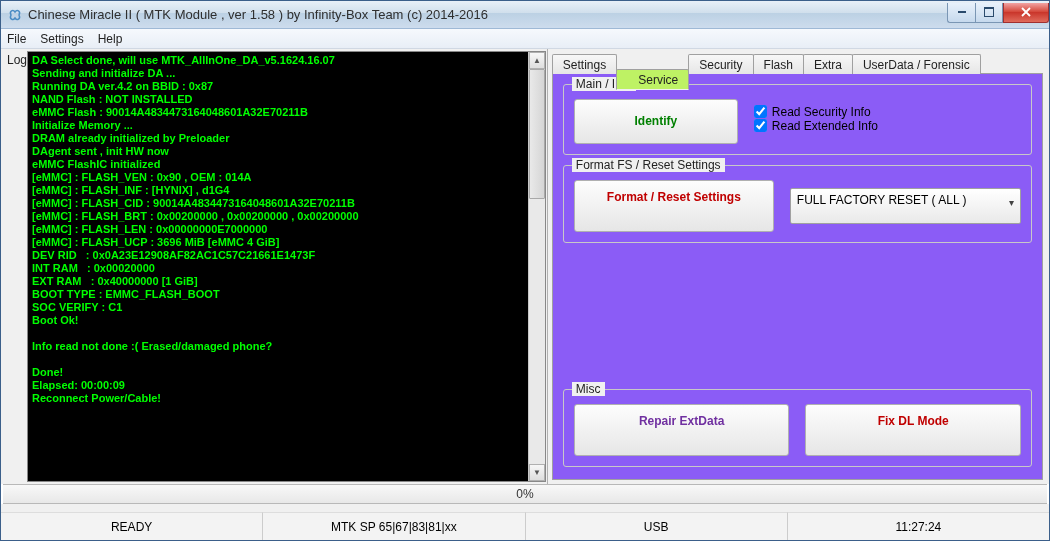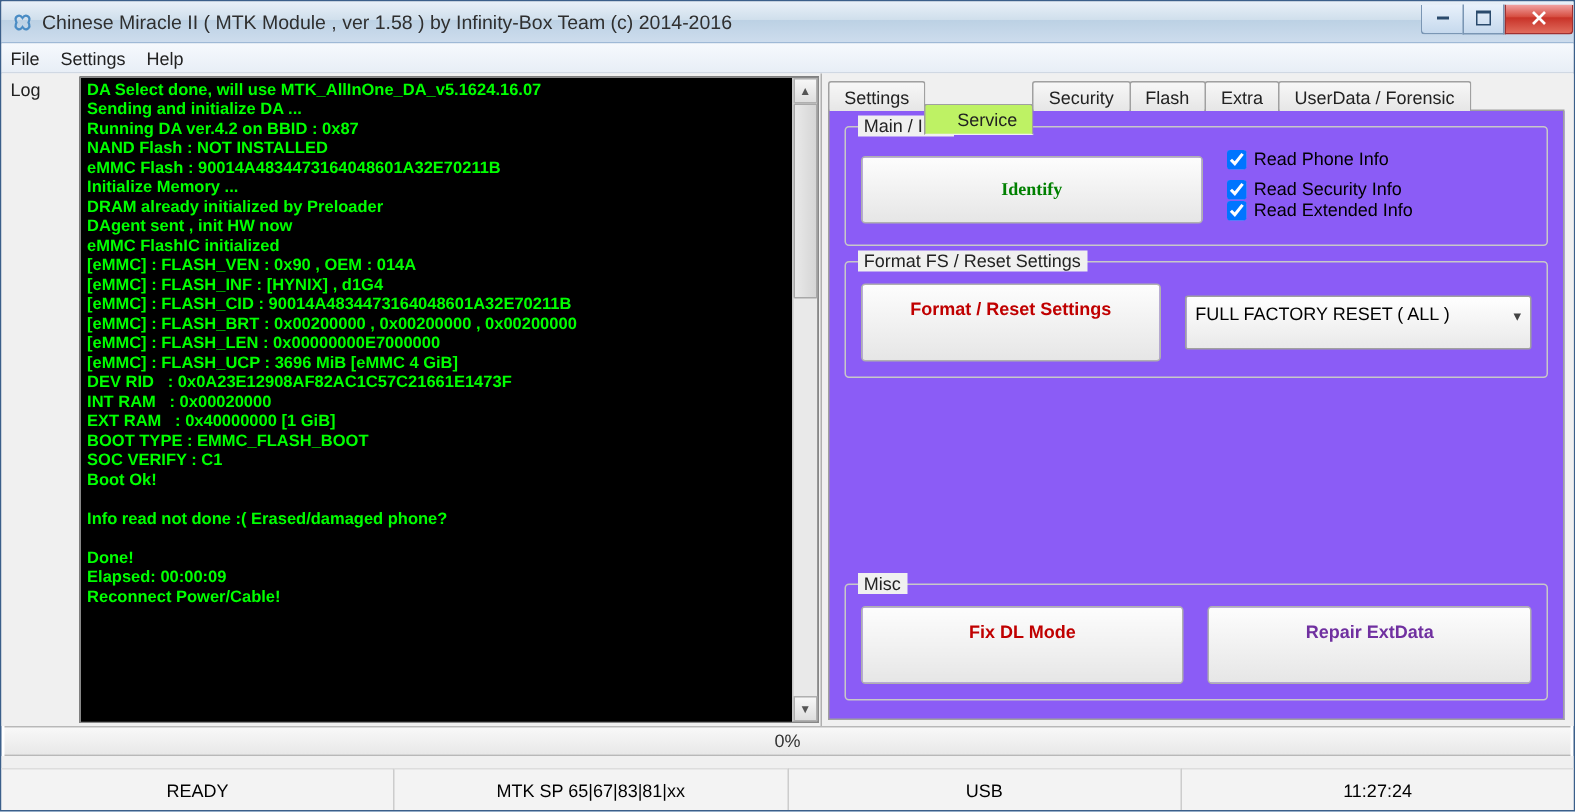--- a/index.html
+++ b/index.html
@@ -22,40 +22,40 @@
 .winbtn.max { position: relative; }
 .winbtn.max::after { content: ""; width: 8px; height: 7px; border: 1px solid #2a4a6c; border-top: 2px solid #2a4a6c; position: absolute; }
 
 .menubar { height: 20px; background: linear-gradient(to bottom, #f6f9fd, #e8eef6); display: flex; align-items: center; padding: 0 6px; border-bottom: 1px solid #d0d8e3; }
 .menubar span { margin-right: 14px; color: #222; cursor: default; }
 
 .body { flex: 1; display: flex; background: #f0f0f0; padding: 0; }
 
 .left { flex: 1.05; display: flex; flex-direction: row; border-right: 1px solid #b0b0b0; padding: 2px 1px 2px 2px; }
 .log-label { font-size: 12px; color: #222; margin: 2px 0 2px 4px; }
-.log-wrap { flex: 1; display: flex; border: 1px solid #888; background: #000; position: relative; margin-left: 26px; }
+.log-wrap { flex: 1; display: flex; border: 1px solid #888; background: #000; position: relative; }
 .log { flex: 1; background: #000; color: #00ff00; font-family: Tahoma, sans-serif; font-size: 11px; font-weight: bold; line-height: 13px; padding: 2px 4px; overflow: hidden; white-space: pre; }
 .scroll { width: 17px; background: #e9e9e9; border-left: 1px solid #c8c8c8; position: relative; }
 .scroll .up, .scroll .down { height: 17px; background: linear-gradient(to bottom,#f7f7f7,#dedede); border: 1px solid #b0b0b0; display:flex; align-items:center; justify-content:center; font-size:8px; color:#555;}
 .scroll .down { position: absolute; bottom: 0; left:0; right:0;}
 .scroll .thumb { position: absolute; top: 17px; left: 0; right: 0; height: 130px; background: linear-gradient(to right,#e9e9e9,#d5d5d5); border: 1px solid #a8a8a8; border-radius: 1px; }
 
 .right { flex: 0.95; display: flex; flex-direction: column; padding: 4px 6px 4px 4px; background: #f0f0f0; }
 .tabs { display: flex; border-bottom: 1px solid #a0a0a0; height: 21px; }
 .tab { padding: 3px 10px 0; border: 1px solid #a0a0a0; border-bottom: none; background: linear-gradient(to bottom,#f7f7f7,#e6e6e6); font-size: 12px; color: #222; margin-right: -1px; border-top-left-radius: 2px; border-top-right-radius: 2px; position: relative; top: 1px; height: 20px;}
 .tab.active { background: #bef264; border-bottom: 1px solid #f0f0f0; z-index: 2; height: 21px; top: 16px; padding-left: 21px;}
 .tabpanel { flex: 1; border: 1px solid #a0a0a0; border-top: none; padding: 10px 10px; display: flex; flex-direction: column; background: #8b5cf6;}
 
 .group { border: 1px solid #c8c8c8; border-radius: 3px; padding: 14px 10px 10px; margin-bottom: 10px; position: relative; }
 .group > legend, .group-title { position: absolute; top: -8px; left: 8px; background: #f0f0f0; padding: 0 4px; font-size: 12px; color: #222; }
 
 .row { display: flex; align-items: center; gap: 16px; }
 
 .btn { height: 52px; border: 1px solid #b0b0b0; border-radius: 3px; background: linear-gradient(to bottom,#fdfdfd,#e6e6e6); font-size: 12px; font-weight: bold; cursor: default; text-align: center; line-height: 32px; }
-.btn.green { color: #008000; width: 228px; font-family: Liberation Serif, serif; }
+.btn.green { color: #008000; width: 164px; }
 .btn.red { color: #c00000; }
 .btn.purple { color: #7030a0; }
 
 .chk { display: flex; align-items: center; margin-bottom: 6px; font-size: 12px; }
 .chk input { margin-right: 5px; }
 
 .select { height: 36px; border: 1px solid #a0a0a0; background: linear-gradient(to bottom,#fff,#e9e9e9); font-size: 12px; padding: 0 20px 0 6px; line-height: 22px; position: relative; border-radius:2px;}
 .select::after { content: "▾"; position: absolute; right: 6px; top: 3px; font-size: 10px; color: #444;}
 
 .progress-row { height: 20px; border-top: 1px solid #b8b8b8; border-bottom: 1px solid #b8b8b8; background: linear-gradient(to bottom,#f8f8f8,#e8e8e8); display:flex; align-items:center; justify-content:center; font-size:12px; color:#333; margin: 0 2px;}
@@ -141,24 +141,20 @@
         <div class="tab">Extra</div>
         <div class="tab">UserData / Forensic</div>
       </div>
       <div class="tabpanel">
 
         <div class="group">
           <span class="group-title">Main / Info</span>
           <div class="row">
             <div class="btn green" style="height:45px; line-height:43px;">Identify</div>
             <div style="flex:1;">
-              <label class="chk">
-                  <input type="checkbox" checked="" style="">
-                  <span>Read Phone Info</span>
-                </label>
               <label class="chk" style="margin-bottom:0;">
                   <input type="checkbox" checked="" style="">
                   <span>Read Security Info</span>
                 </label>
               <label class="chk">
                   <input type="checkbox" checked="" style="">
                   <span>Read Extended Info</span>
                 </label>
             </div>
           </div>
@@ -170,22 +166,22 @@
             <div class="btn red" style="width:200px;">Format / Reset Settings</div>
             <div class="select" style="flex:1;">FULL FACTORY RESET ( ALL )</div>
           </div>
         </div>
 
         <div class="spacer"></div>
 
         <div class="group" style="margin-bottom:2px;">
           <span class="group-title">Misc</span>
           <div class="row">
+            <div class="btn purple" style="flex:1;">Repair ExtData</div>
             <div class="btn red" style="flex:1;">Fix DL Mode</div>
-            <div class="btn purple" style="flex:1;">Repair ExtData</div>
           </div>
         </div>
 
       </div>
     </div>
   </div>
 
   <div class="progress-row">
     <span>0%</span>
   </div>

